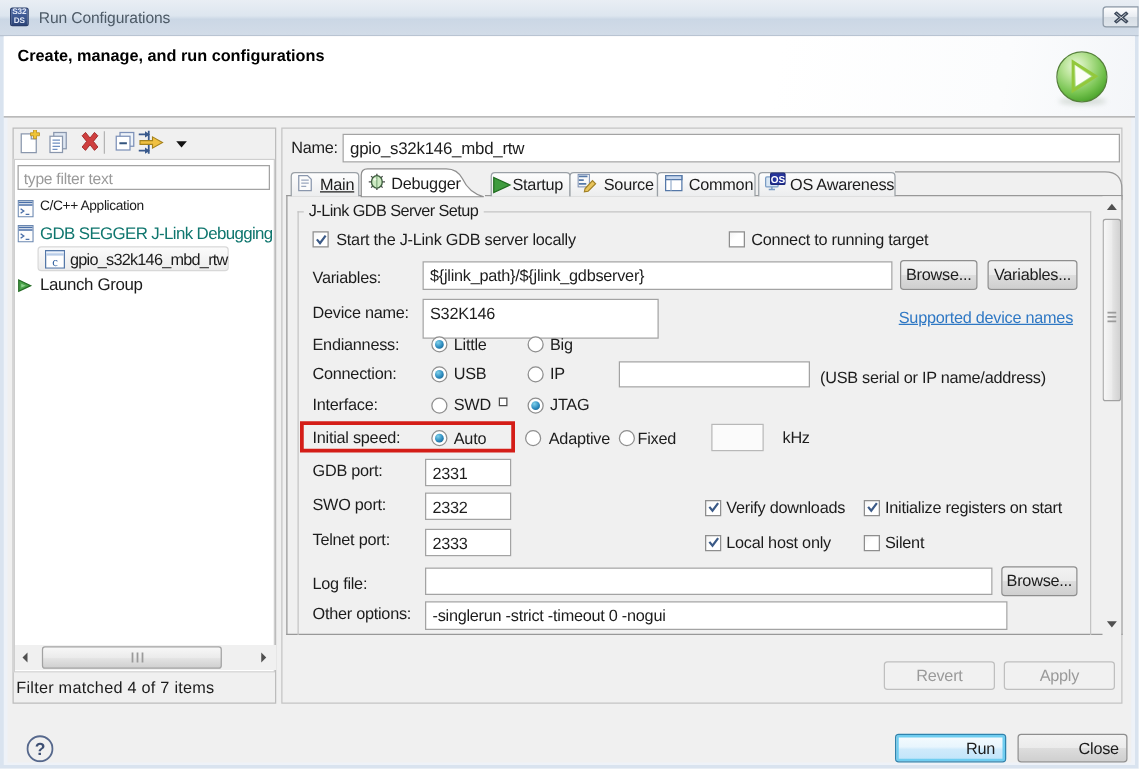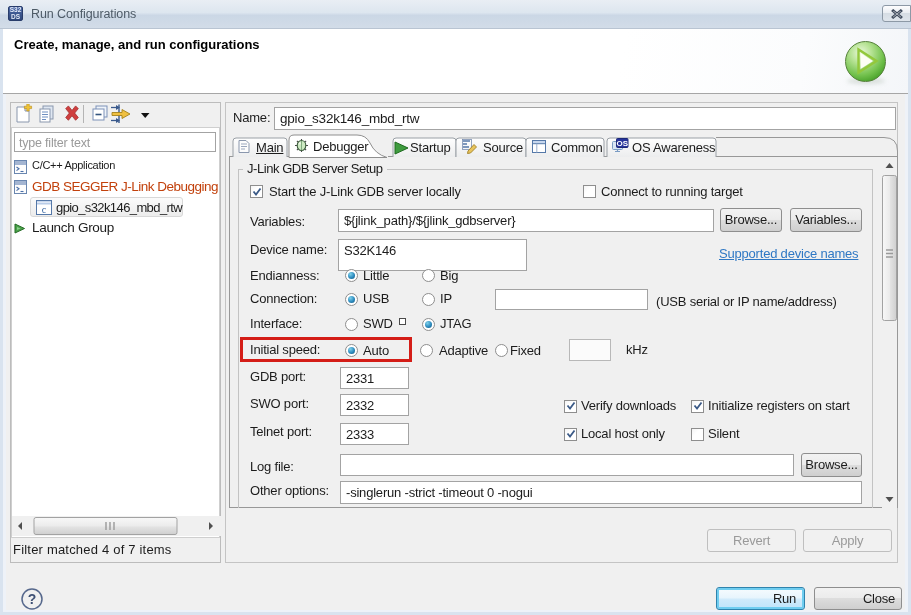--- a/index.html
+++ b/index.html
@@ -109,21 +109,21 @@
   <path d="M2.5 7 l2.5 1.8 l-2.5 1.8" fill="none" stroke="#4a6fa8" stroke-width="1.1"></path>
   <path d="M6.5 11.5 h3" stroke="#4a6fa8" stroke-width="1.1"></path>
 </svg>
 <div class="abs" style="left:32px;top:159px;font-size:11px;color:#1c1c1c;letter-spacing:-0.3px;">C/C++ Application</div>
 <svg class="abs" style="left:14px;top:180px;" width="13" height="14" viewBox="0 0 13 14">
   <rect x="0.5" y="0.5" width="12" height="13" fill="#fdfdfd" stroke="#6a87b0"></rect>
   <path d="M1 2 h11 M1 4 h11" stroke="#4a6fa8" stroke-width="1.2"></path>
   <path d="M2.5 7 l2.5 1.8 l-2.5 1.8" fill="none" stroke="#4a6fa8" stroke-width="1.1"></path>
   <path d="M6.5 11.5 h3" stroke="#4a6fa8" stroke-width="1.1"></path>
 </svg>
-<div class="abs" style="left:32px;top:179px;font-size:13.5px;color:#c2410c;letter-spacing:-0.5px;">GDB SEGGER J-Link Debugging</div>
+<div class="abs" style="left:32px;top:179px;font-size:13.5px;color:#0f766e;letter-spacing:-0.5px;">GDB SEGGER J-Link Debugging</div>
 
 <div class="abs" style="left:30px;top:197px;width:153px;height:20px;border:1px solid #d8d8d8;border-radius:3px;
   background:linear-gradient(#fbfbfb,#ececec);box-sizing:border-box;"></div>
 <svg class="abs" style="left:36px;top:200px;" width="16" height="15" viewBox="0 0 16 15">
   <rect x="0.5" y="0.5" width="15" height="14" fill="#fff" stroke="#5578a8"></rect>
   <rect x="1" y="1" width="14" height="3.5" fill="#b8cce8"></rect>
   <path d="M1 2.2 h14" stroke="#fff" stroke-width="0.8"></path>
   <text x="8" y="12.5" font-size="10" fill="#2f5f9e" text-anchor="middle" font-family="Liberation Serif">c</text>
 </svg>
 <div class="abs" style="left:56px;top:200px;font-size:13px;color:#1c1c1c;letter-spacing:-0.6px;">gpio_s32k146_mbd_rtw</div>
@@ -295,21 +295,21 @@
 </svg>
 <div class="lbl" style="left:581px;top:426px;">Local host only</div>
 <div class="cb" style="left:691px;top:428px;"></div>
 <div class="lbl" style="left:708px;top:426px;">Silent</div>
 
 <div class="lbl" style="left:250px;top:459px;">Log file:</div>
 <div class="fld" style="left:340px;top:454px;width:454px;height:22px;"></div>
 <div class="btn" style="left:801px;top:453px;width:61px;height:24px;line-height:22px;">Browse...</div>
 
 <div class="lbl" style="left:250px;top:483px;">Other options:</div>
-<div class="fld" style="left:340px;top:481px;width:522px;height:23px;">-singlerun -strict -timeout 0 -nogui</div>
+<div class="fld" style="left:340px;top:481px;width:466px;height:23px;">-singlerun -strict -timeout 0 -nogui</div>
 
 <div class="abs" style="left:882px;top:157px;width:15px;height:351px;background:#f0f0f0;"></div>
 <svg class="abs" style="left:882px;top:157px;" width="15" height="351" viewBox="0 0 15 351">
   <path d="M7.5 6 L11.5 11 L3.5 11 Z" fill="#505050"></path>
   <path d="M7.5 345 L11.5 340 L3.5 340 Z" fill="#505050"></path>
   <rect x="0.5" y="18.5" width="14" height="145" rx="2" fill="url(#vthumb)" stroke="#a2a2a2"></rect>
   <defs>
       <linearGradient id="vthumb" x1="0" y1="0" x2="1" y2="0">
     <stop offset="0" stop-color="#f8f8f8"></stop>
         <stop offset="0.5" stop-color="#ebebeb"></stop>

